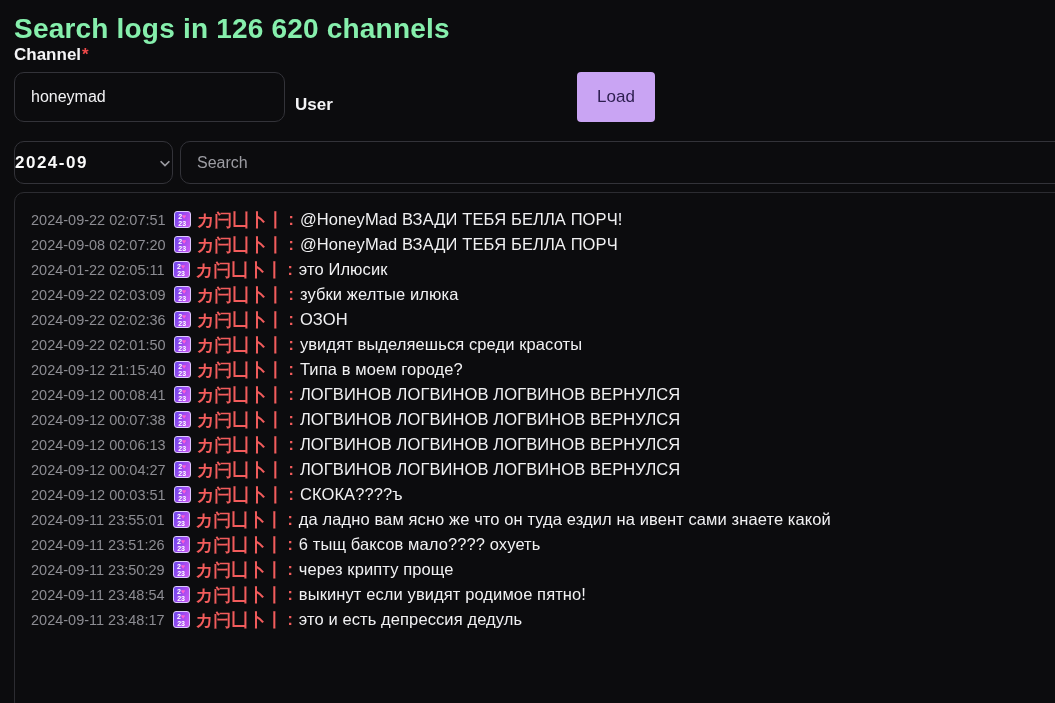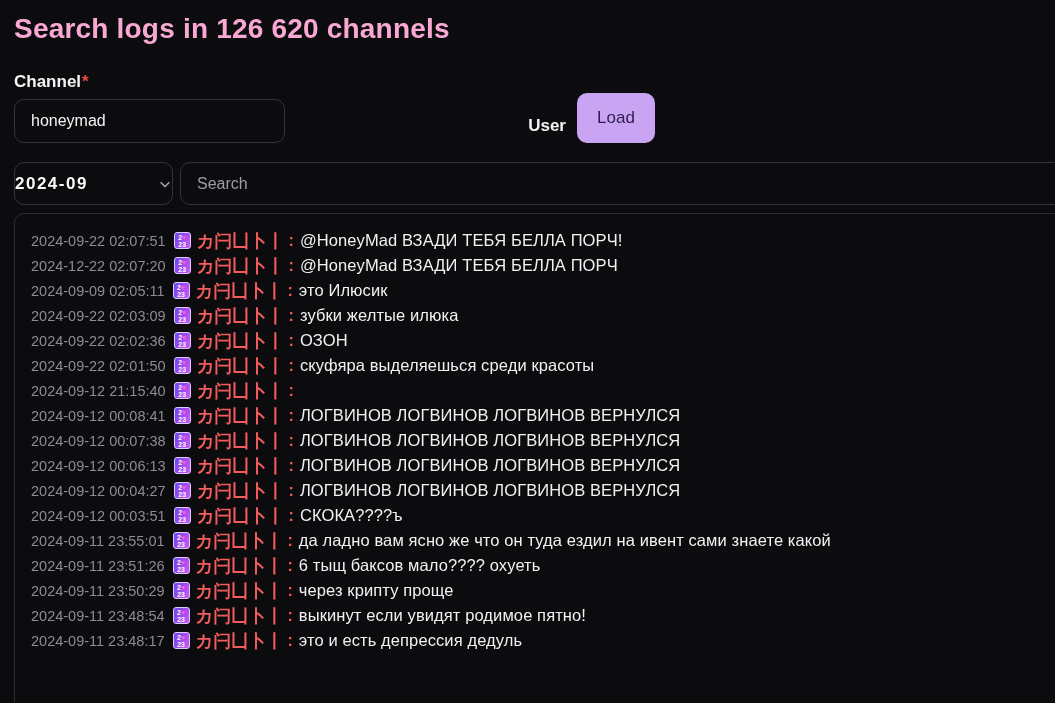--- a/index.html
+++ b/index.html
@@ -7,51 +7,50 @@
   body {
     background: #0c0c0e;
     color: #f2f2f4;
     font-family: "Liberation Sans", sans-serif;
     padding: 13px 0 0 14px;
   }
   .page-title {
     font-size: 28px;
     font-weight: 800;
     letter-spacing: 0.2px;
-    color: #f9a8d4;
-    margin-bottom: 27px;
+    color: #86efac;
   }
   
   .form-row { display: flex; align-items: flex-end; }
   .field { display: flex; flex-direction: column; width: 271px; }
-  .field + .field { margin-left: 10px; align-items: flex-end; }
+  .field + .field { margin-left: 10px; }
   .field-label {
     font-size: 17px;
     font-weight: 700;
     margin-bottom: 7px;
     color: #f4f4f6;
   }
   .req { color: #f04a4a; margin-left: 1px; }
   .text-input {
-    height: 44px;
+    height: 50px;
     background: #0c0c0e;
     border: 1px solid #333339;
     border-radius: 10px;
     color: #f2f2f4;
     font-family: "Liberation Sans", sans-serif;
     font-size: 16px;
     padding: 0 16px;
     outline: none;
   }
   .load-btn {
     margin-left: 11px;
     height: 50px;
     width: 78px;
     border: none;
-    border-radius: 10px;
+    border-radius: 4px;
     background: #c9a4f3;
     color: #2d1e4f;
     font-family: "Liberation Sans", sans-serif;
     font-size: 17px;
     font-weight: 500;
     cursor: pointer;
   }
   
   .filters-row {
     display: flex;
@@ -182,31 +181,31 @@
     <span class="ts">2024-09-22 02:07:51</span>
     <span class="badge">
         <span><span>2</span><span class="heart">♥</span></span>
         <span>23</span>
       </span>
     <span class="user">カ闩凵卜丨</span>
     <span class="colon">:</span>
     <span class="msg">@HoneyMad ВЗАДИ ТЕБЯ БЕЛЛА ПОРЧ!</span>
   </div>
     <div class="log-row">
-    <span class="ts">2024-12-22 02:07:20</span>
+    <span class="ts">2024-09-08 02:07:20</span>
     <span class="badge">
         <span><span>2</span><span class="heart">♥</span></span>
         <span>23</span>
       </span>
     <span class="user">カ闩凵卜丨</span>
     <span class="colon">:</span>
     <span class="msg">@HoneyMad ВЗАДИ ТЕБЯ БЕЛЛА ПОРЧ</span>
   </div>
     <div class="log-row">
-    <span class="ts">2024-09-09 02:05:11</span>
+    <span class="ts">2024-01-22 02:05:11</span>
     <span class="badge">
         <span><span>2</span><span class="heart">♥</span></span>
         <span>23</span>
       </span>
     <span class="user">カ闩凵卜丨</span>
     <span class="colon">:</span>
     <span class="msg">это Илюсик</span>
   </div>
     <div class="log-row">
     <span class="ts">2024-09-22 02:03:09</span>
@@ -229,30 +228,31 @@
     <span class="msg">ОЗОН</span>
   </div>
     <div class="log-row">
     <span class="ts">2024-09-22 02:01:50</span>
     <span class="badge">
         <span><span>2</span><span class="heart">♥</span></span>
         <span>23</span>
       </span>
     <span class="user">カ闩凵卜丨</span>
     <span class="colon">:</span>
-    <span class="msg">скуфяра выделяешься среди красоты</span>
+    <span class="msg">увидят выделяешься среди красоты</span>
   </div>
     <div class="log-row">
     <span class="ts">2024-09-12 21:15:40</span>
     <span class="badge">
         <span><span>2</span><span class="heart">♥</span></span>
         <span>23</span>
       </span>
     <span class="user">カ闩凵卜丨</span>
     <span class="colon">:</span>
+    <span class="msg">Типа в моем городе?</span>
   </div>
     <div class="log-row">
     <span class="ts">2024-09-12 00:08:41</span>
     <span class="badge">
         <span><span>2</span><span class="heart">♥</span></span>
         <span>23</span>
       </span>
     <span class="user">カ闩凵卜丨</span>
     <span class="colon">:</span>
     <span class="msg">ЛОГВИНОВ ЛОГВИНОВ ЛОГВИНОВ ВЕРНУЛСЯ</span>

